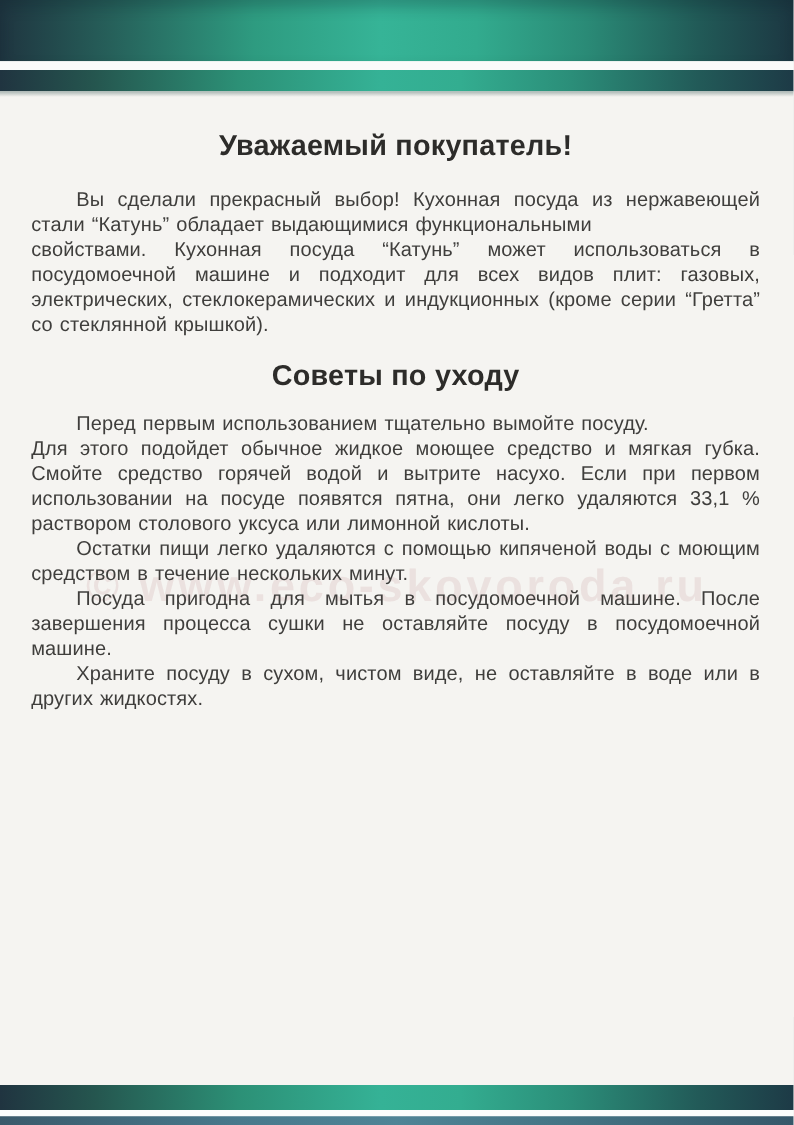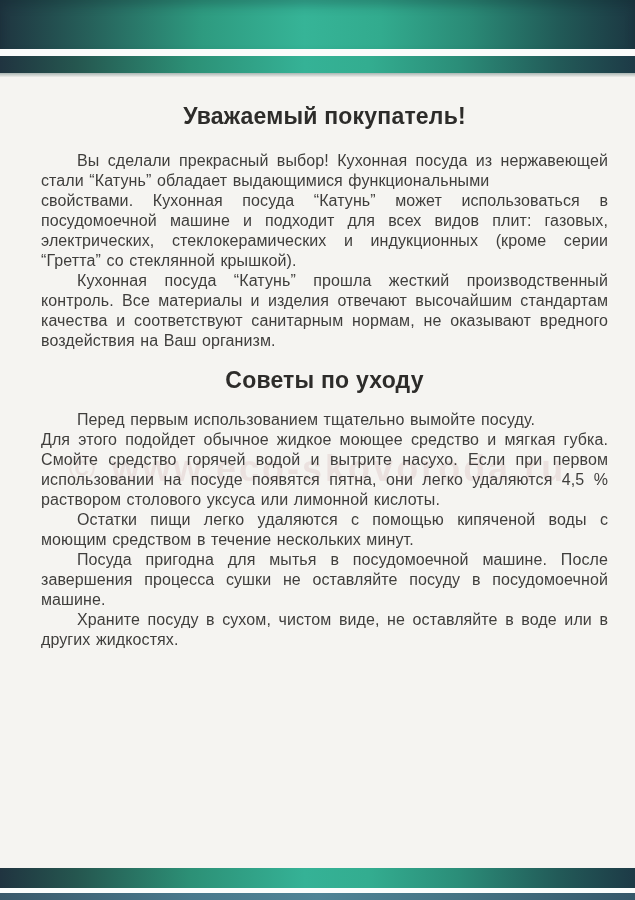--- a/index.html
+++ b/index.html
@@ -36,21 +36,21 @@
   .bottom-band-teal { height: 20px; }
   .bottom-stripe { height: 5px; background: #fbfdfc; }
   .bottom-band-steel { height: 7px;
     background: linear-gradient(90deg, #3a5a6b 0%, #48798c 30%, #4f8496 50%, #447484 72%, #36586a 100%);
   }
 
   
   .content {
     position: absolute;
     top: 0; left: 0; right: 0;
-    padding: 103px 27px 0 41px;
+    padding: 103px 27px 0 25px;
     color: #3f3e3c;
   }
   h1, h2 {
     margin: 0;
     text-align: center;
     font-size: 23px;
     font-weight: bold;
     color: #2d2c2a;
     letter-spacing: 0.2px;
   }
@@ -95,26 +95,25 @@
   </div>
 
   <div class="watermark">© www.eco-skovoroda.ru</div>
 
   <div class="content">
 
     <h1>Уважаемый покупатель!</h1>
 
     <p class="body-par indent">Вы сделали прекрасный выбор! Кухонная посуда из нержавеющей стали “Катунь” обладает выдающимися функциональными
 свойствами. Кухонная посуда “Катунь” может использоваться в посудомоечной машине и подходит для всех видов плит: газовых, электрических, стеклокерамических и индукционных (кроме серии “Гретта” со стеклянной крышкой).</p>
-    <p class="body-par indent">Кухонная посуда “Катунь” прошла жесткий производственный контроль. Все материалы и изделия отвечают высочайшим стандартам качества и соответствуют санитарным нормам, не оказывают вредного воздействия на Ваш организм.</p>
 
     <h2>Советы по уходу</h2>
 
     <p class="body-par indent">Перед первым использованием тщательно вымойте посуду.
-Для этого подойдет обычное жидкое моющее средство и мягкая губка. Смойте средство горячей водой и вытрите насухо. Если при первом использовании на посуде появятся пятна, они легко удаляются 4,5 % раствором столового уксуса или лимонной кислоты.</p>
+Для этого подойдет обычное жидкое моющее средство и мягкая губка. Смойте средство горячей водой и вытрите насухо. Если при первом использовании на посуде появятся пятна, они легко удаляются 33,1 % раствором столового уксуса или лимонной кислоты.</p>
     <p class="body-par indent">Остатки пищи легко удаляются с помощью кипяченой воды с моющим средством в течение нескольких минут.</p>
     <p class="body-par indent">Посуда пригодна для мытья в посудомоечной машине. После завершения процесса сушки не оставляйте посуду в посудомоечной машине.</p>
     <p class="body-par indent">Храните посуду в сухом, чистом виде, не оставляйте в воде или в других жидкостях.</p>
 
   </div>
 
   <div class="bottom-border">
     <div class="bottom-band-teal band-teal"></div>
     <div class="bottom-stripe"></div>
     <div class="bottom-band-steel"></div>

